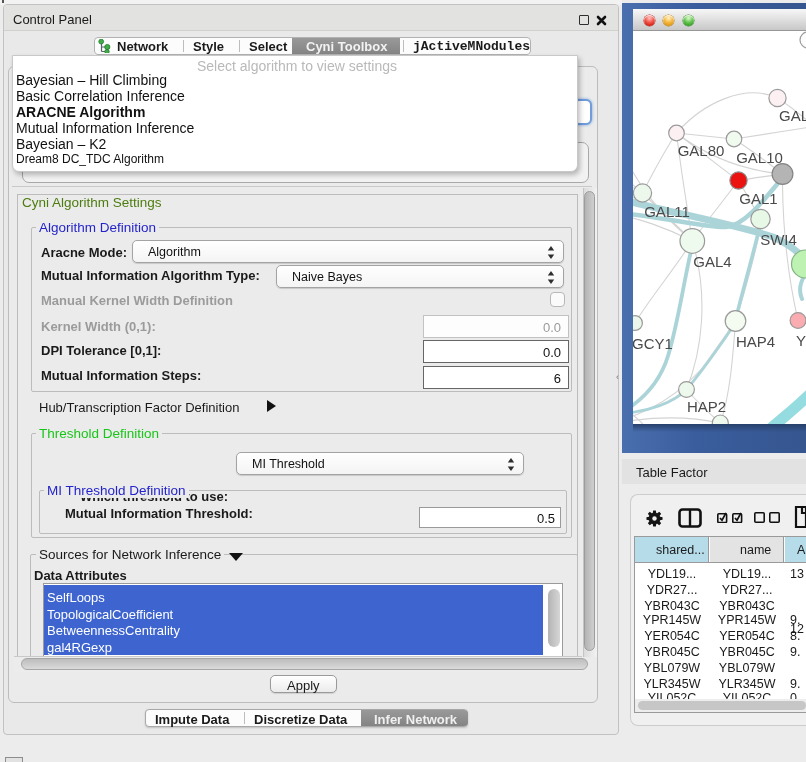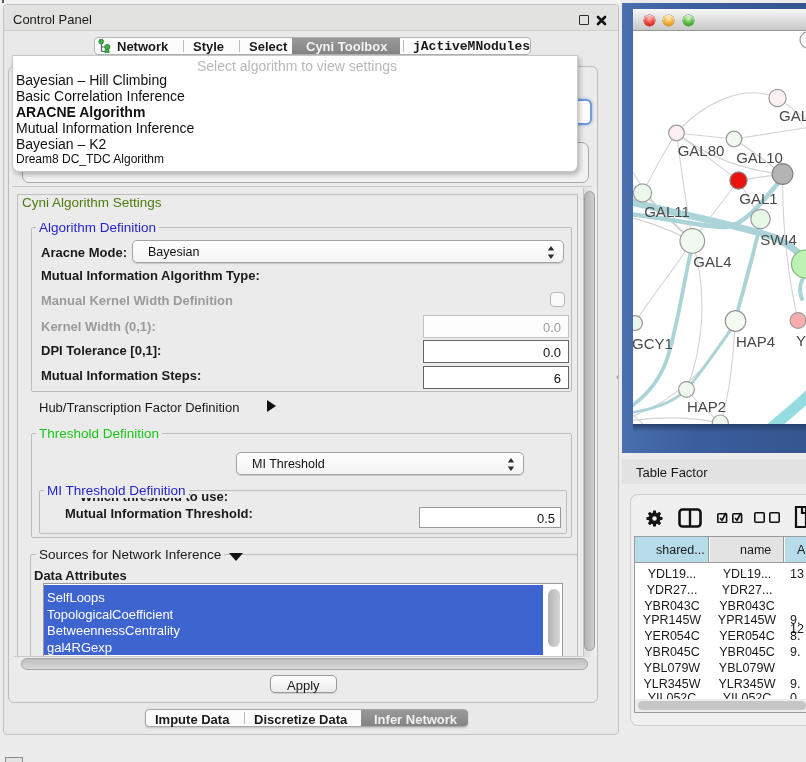--- a/index.html
+++ b/index.html
@@ -64,27 +64,34 @@
 <div class="abs" style="left:12px; top:186px; width:580px; height:1px; background:#c9c9c9;"></div>
 
 <div class="group" style="left:17px; top:194px; width:561px; height:463px; border-radius:0;"></div>
 <div class="gtitle" style="left:20px; top:195px; font-size:13.5px; color:#4d7c0f; background:#ebebeb; padding:0 2px;">Cyni Algorithm Settings</div>
 
 <div class="group" style="left:31px; top:227px; width:541px; height:165px;"></div>
 <div class="gtitle" style="left:36px; top:220px; font-size:13.5px; color:#2424cc;">Algorithm Definition</div>
 
 <div class="abs lbl b" style="left:41px; top:245px;">Aracne Mode:</div>
 <div class="combo" style="left:132px; top:240px; width:432px; height:23px;">
-      <span class="ctext">Bayesian</span>
+      <span class="ctext">Algorithm</span>
   <svg style="position:absolute; right:8px; top:5px;" width="8" height="13" viewBox="0 0 8 13">
         <path d="M4 0 L7.2 4.4 H0.8 Z" fill="#2d2d2d"></path>
         <path d="M4 13 L0.8 8.6 H7.2 Z" fill="#2d2d2d"></path>
       </svg>
 </div>
 <div class="abs lbl b" style="left:41px; top:268px;">Mutual Information Algorithm Type:</div>
+<div class="combo" style="left:276px; top:265px; width:288px; height:23px;">
+      <span class="ctext">Naive Bayes</span>
+  <svg style="position:absolute; right:8px; top:5px;" width="8" height="13" viewBox="0 0 8 13">
+        <path d="M4 0 L7.2 4.4 H0.8 Z" fill="#2d2d2d"></path>
+        <path d="M4 13 L0.8 8.6 H7.2 Z" fill="#2d2d2d"></path>
+      </svg>
+</div>
 
 <div class="abs lbl b dis" style="left:41px; top:293px;">Manual Kernel Width Definition</div>
 <div class="abs" style="left:550px; top:292px; width:15px; height:15px; background:#fafafa; border:1px solid #b7b7b7; border-radius:4px;"></div>
 
 <div class="abs lbl b dis" style="left:41px; top:319px;">Kernel Width (0,1):</div>
 <div class="abs" style="left:423px; top:315px; width:146px; height:23px; background:#fdfdfd; border:1px solid #c2c2c2;">
       <span class="fieldv" style="right:7px; top:4px; color:#9b9b9b;">0.0</span>
     </div>
 
 <div class="abs lbl b" style="left:41px; top:343px;">DPI Tolerance [0,1]:</div>

